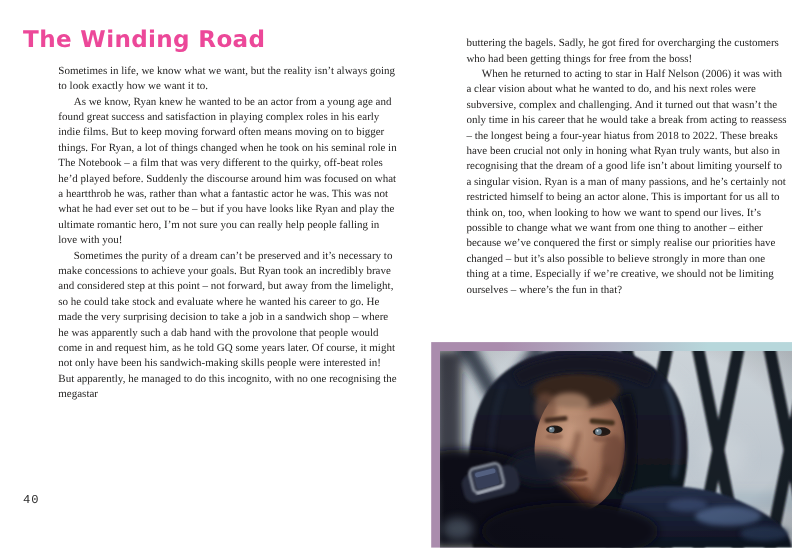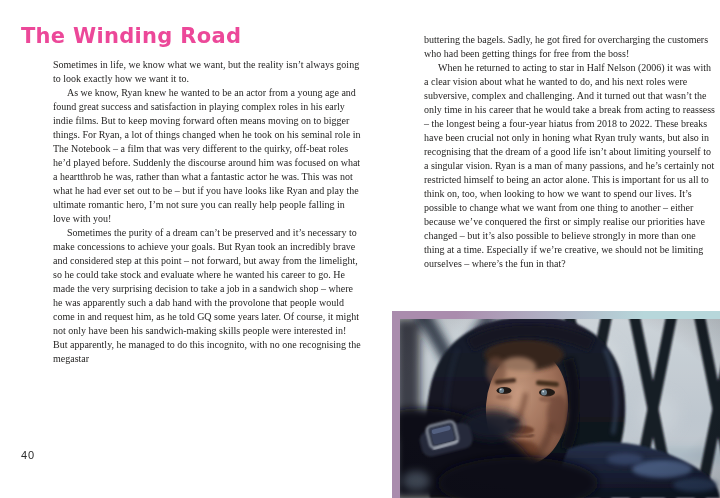--- a/index.html
+++ b/index.html
@@ -18,21 +18,21 @@
     position:absolute;color:#262524;
     font-size:10px;line-height:14px;text-align:left;
   }
   .col-left{left:53px;top:58px;width:309px;}
   .col-right{left:424px;top:33px;width:291px;}
   .para{margin:0;}
   .para.indent{text-indent:14px;}
   .it{}
   .pagenum{
     position:absolute;left:21px;top:449px;
-    font-family:Liberation Sans, sans-serif;
+    font-family:Liberation Mono, monospace;
     font-size:11px;letter-spacing:0.8px;color:#2b2b2b;
   }
   .photo-frame{
     position:absolute;left:392px;top:311px;width:328px;height:187px;margin:0;
     padding:8px 0 0 8px;box-sizing:border-box;
   }
   .photo{display:block;width:320px;height:179px;}
 </style>
 </head>
 <body>

